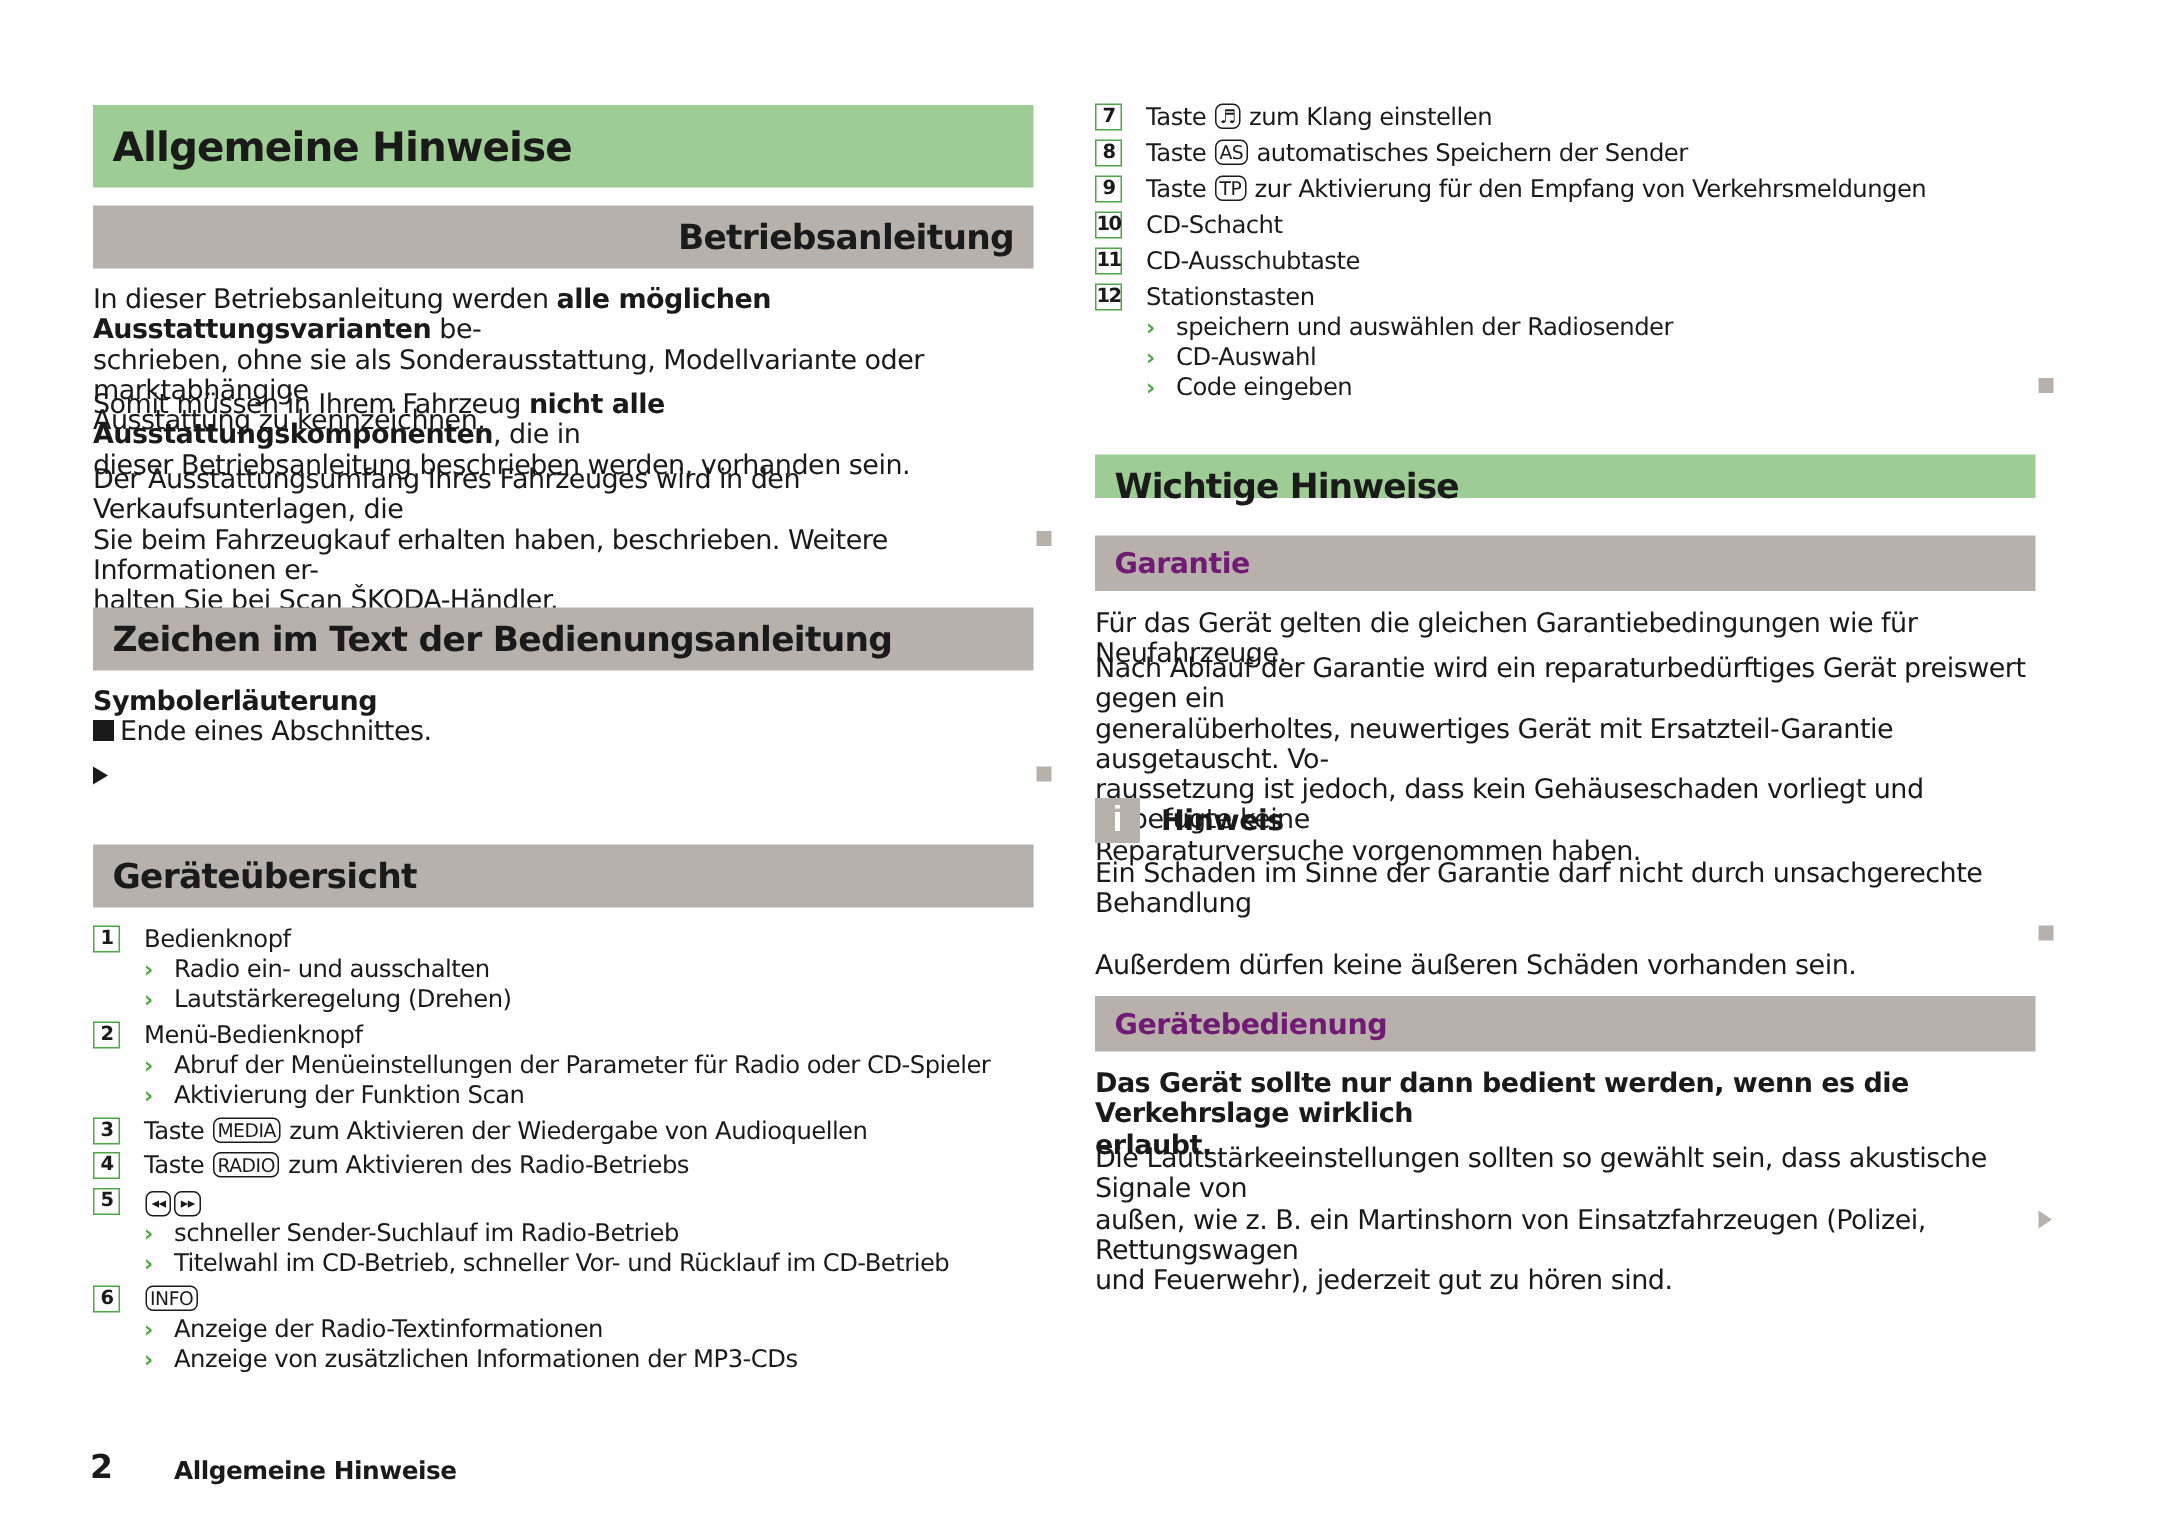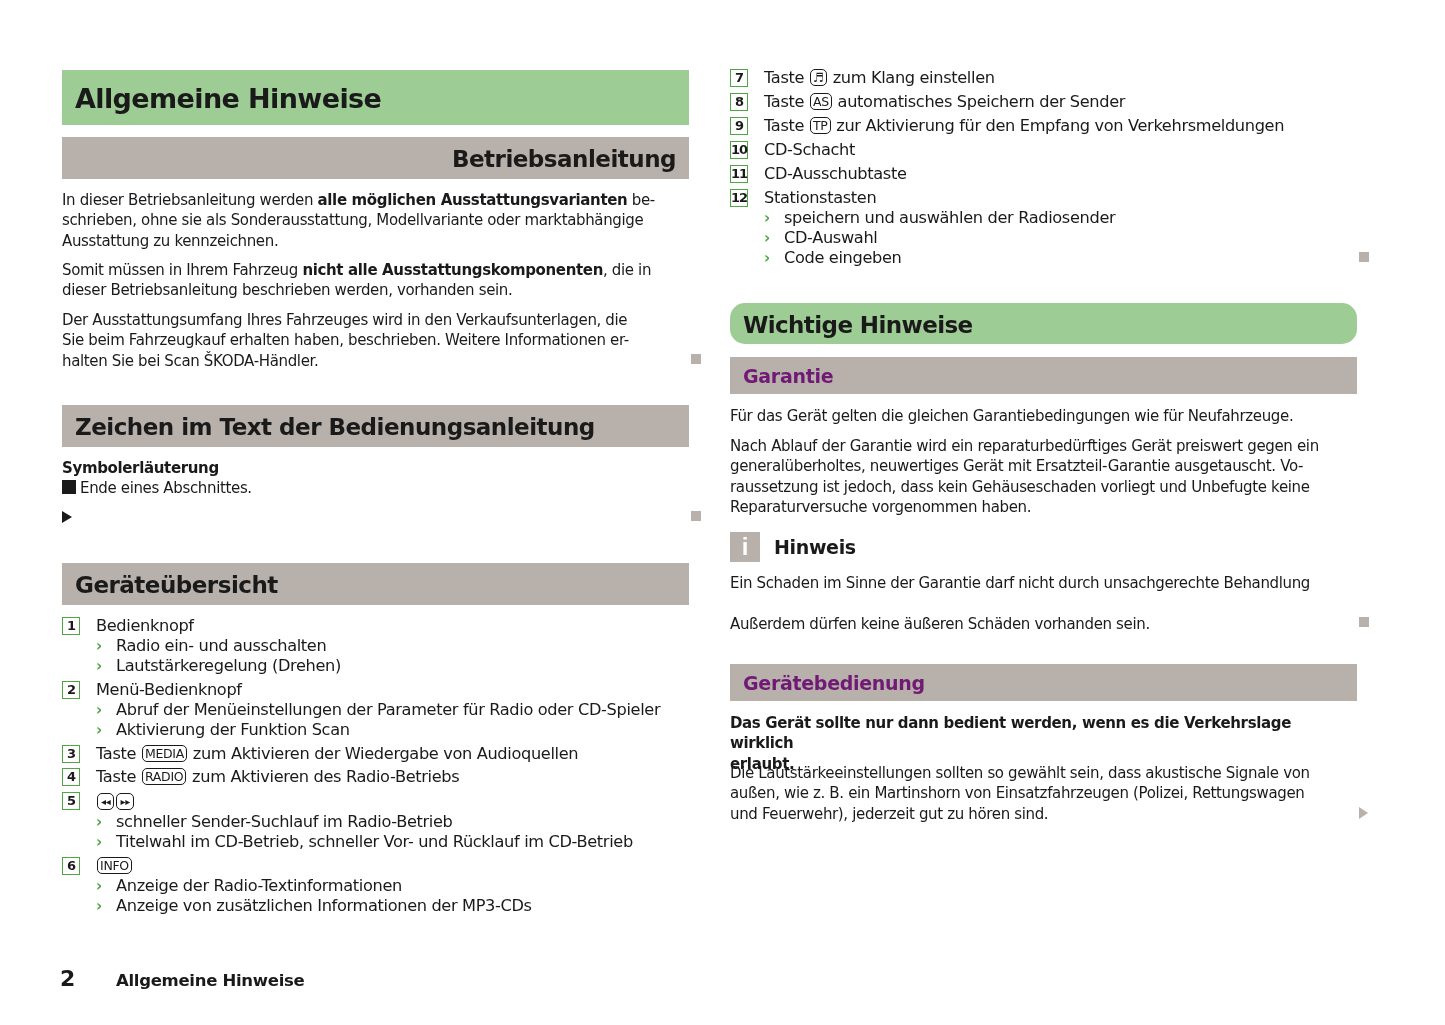--- a/index.html
+++ b/index.html
@@ -21,21 +21,21 @@
     font-size: 23px; letter-spacing: -0.5px; padding: 0 13px;
     height: 42px; line-height: 44px; position: absolute; left: 0; right: 0;
   }
   .h3 {
     background: #b8b0aa; color: #701a75; font-weight: bold;
     font-size: 19px; letter-spacing: -0.3px; padding: 0 13px;
     height: 37px; line-height: 39px; position: absolute; left: 0; right: 0;
   }
   .p {
     position: absolute; left: 0; right: 0;
-    font-size: 15px; line-height: 20.3px; letter-spacing: -0.35px; margin: 0;
+    font-size: 18px; line-height: 20.3px; letter-spacing: -0.35px; margin: 0;
   }
   .p b { font-weight: bold; }
   .end-mark {
     position: absolute; width: 10px; height: 10px; background: #b8b0aa;
   }
   .cont-mark {
     position: absolute; width: 0; height: 0;
     border-top: 6px solid transparent; border-bottom: 6px solid transparent;
     border-left: 9px solid #b8b0aa;
   }
@@ -184,21 +184,21 @@
 
   <div class="list-item" style="top:188px;">
     <span class="num">12</span>
     <span class="item-label">Stationstasten</span>
     <span class="sub" style="top:20px;"><span class="chev">›</span><span>speichern und auswählen der Radiosender</span></span>
     <span class="sub" style="top:40px;"><span class="chev">›</span><span>CD-Auswahl</span></span>
     <span class="sub" style="top:60px;"><span class="chev">›</span><span>Code eingeben</span></span>
   </div>
   <div class="end-mark" style="left:629px; top:252px;"></div>
 
-  <div class="h1" style="top:303px; height:41px; line-height:44px; font-size:23px;border-radius:15px;">Wichtige Hinweise</div>
+  <div class="h1" style="top:303px; height:29px; line-height:44px; font-size:23px;">Wichtige Hinweise</div>
 
   <div class="h3" style="top:357px;">Garantie</div>
 
   <div class="p" style="top:406px;">Für das Gerät gelten die gleichen Garantiebedingungen wie für Neufahrzeuge.</div>
   <div class="p" style="top:436px;">
     <span>Nach Ablauf der Garantie wird ein reparaturbedürftiges Gerät preiswert gegen ein</span><br>
     <span>generalüberholtes, neuwertiges Gerät mit Ersatzteil-Garantie ausgetauscht. Vo-</span><br>
     <span>raussetzung ist jedoch, dass kein Gehäuseschaden vorliegt und Unbefugte keine</span><br>
     <span>Reparaturversuche vorgenommen haben.</span>
   </div>

